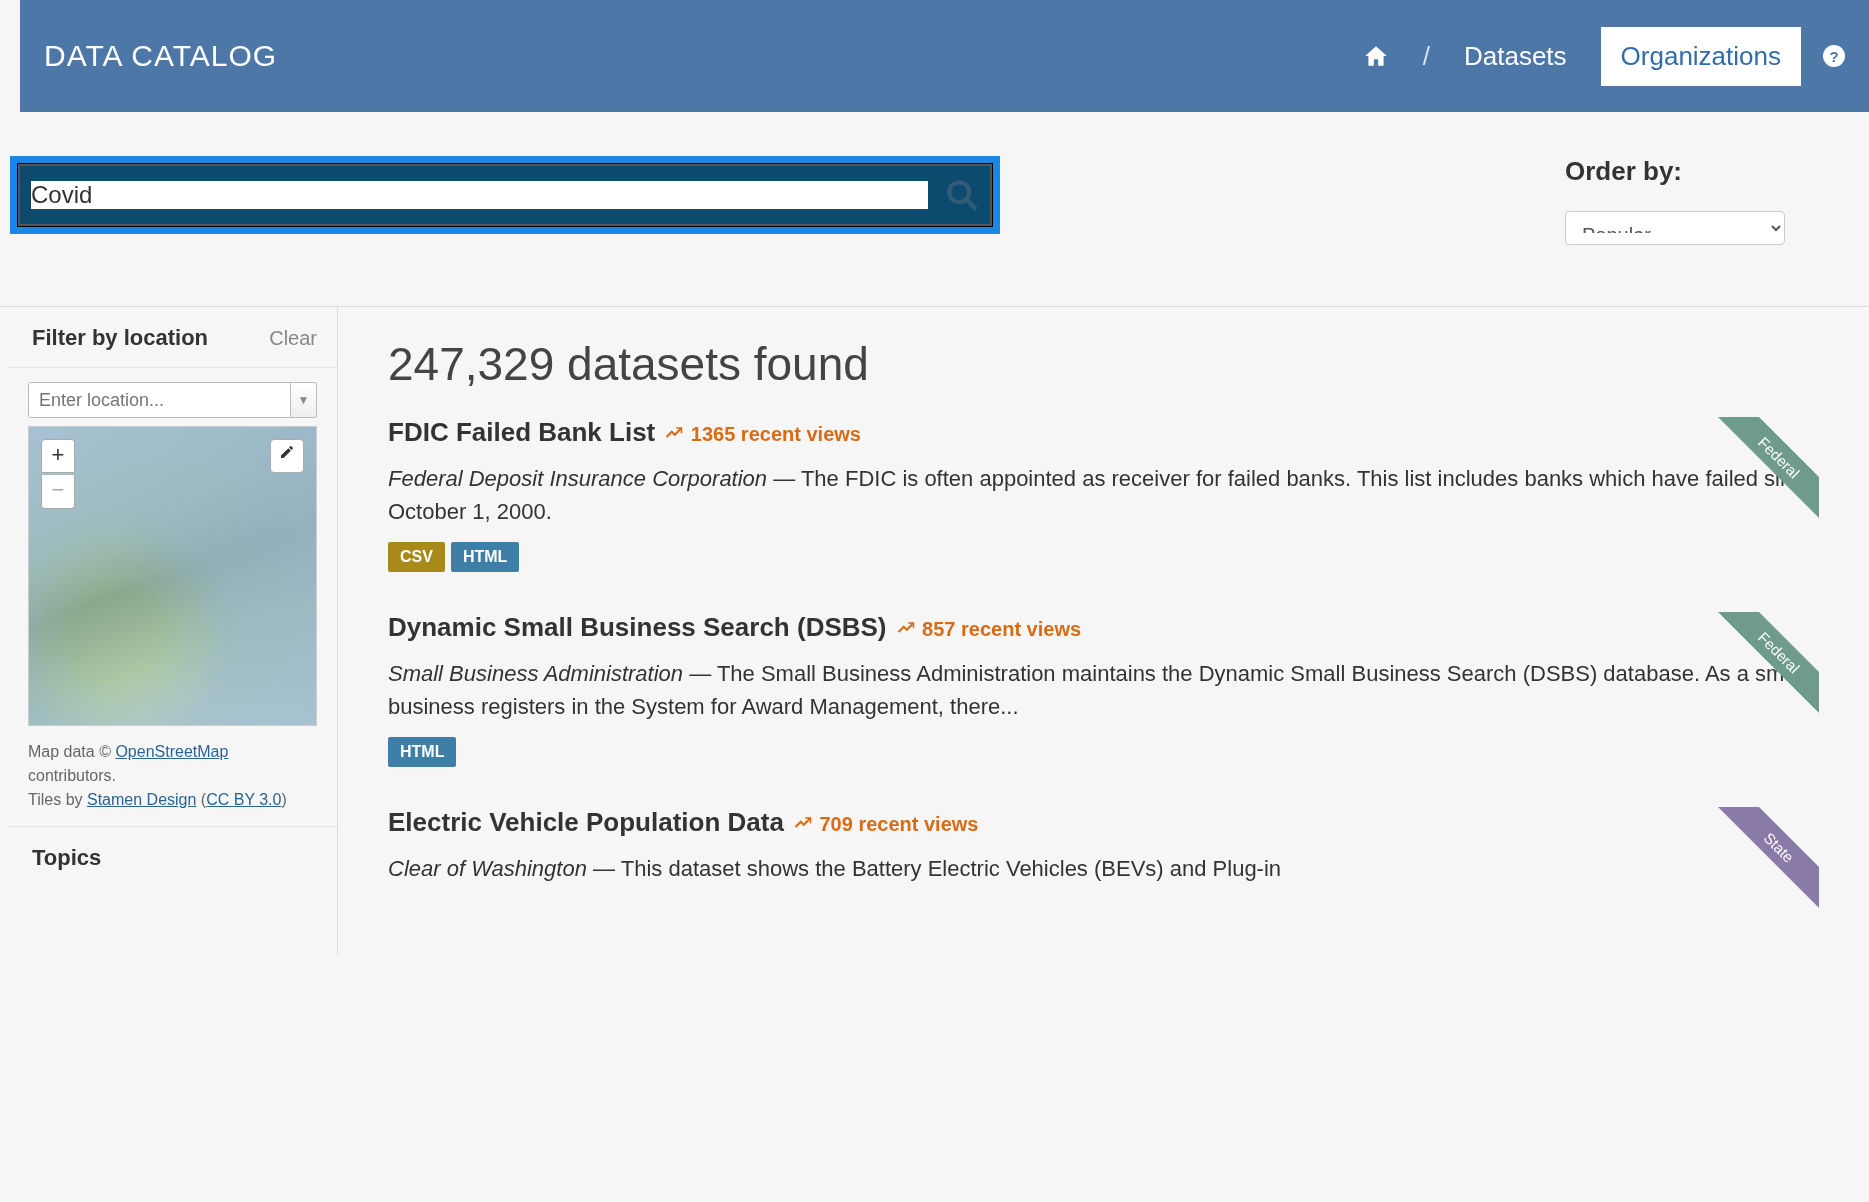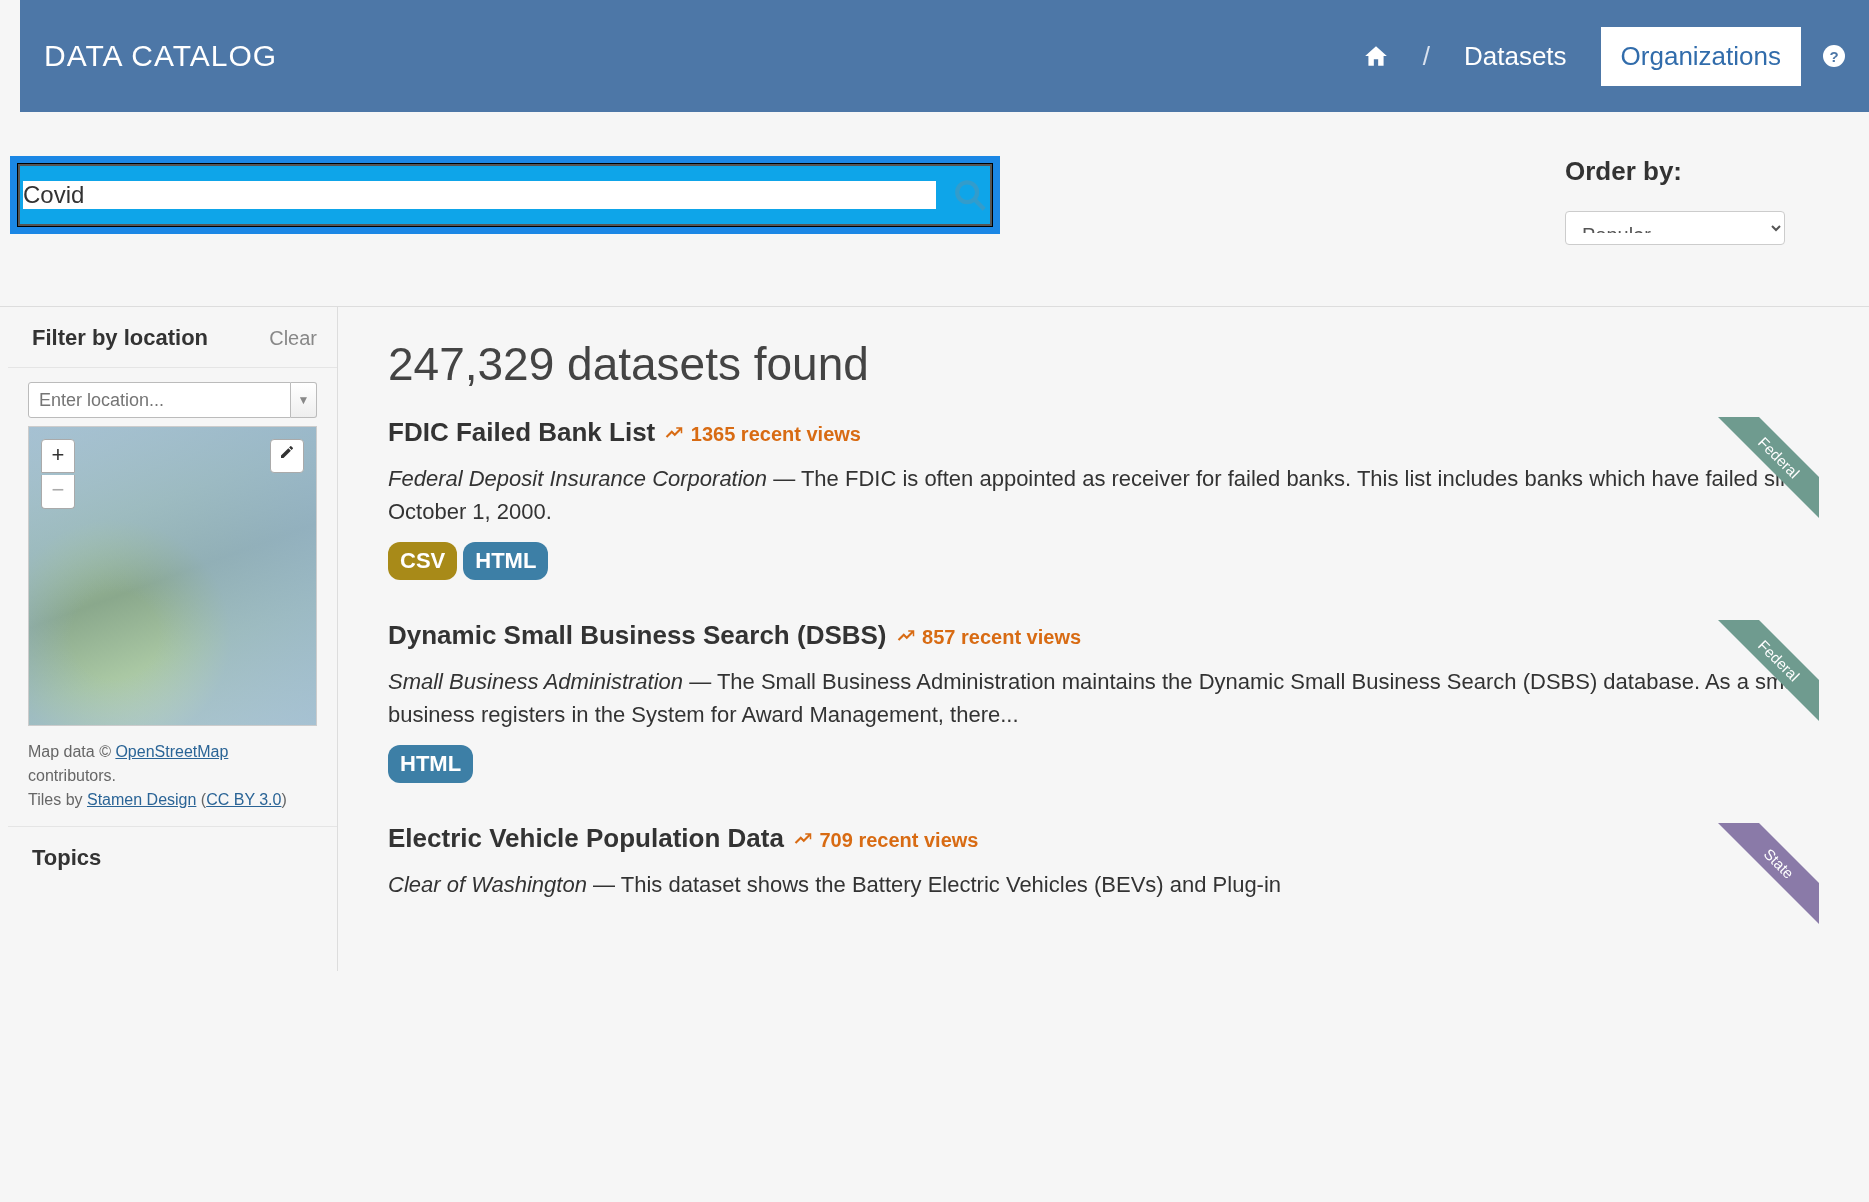--- a/index.html
+++ b/index.html
@@ -53,25 +53,25 @@
     align-items: flex-start;
   }
   .search-wrap {
     flex: 0 0 990px;
     border: 7px solid #1b87e5;
     padding: 1px;
     background:#000;
   }
   .search-inner {
     border: 2px solid #555;
-    background: #0ea5e9;
+    background: #0c4a6e;
     display: flex;
     align-items: center;
     height: 62px;
-    padding: 0 3px;
+    padding: 0 11px;
     gap: 17px;
   }
   .search-inner input {
     flex: 1;
     border: none;
     outline: none;
     font-size: 24px;
     color:#333;
   }
   .search-inner .mag {
@@ -215,24 +215,24 @@
     font-size: 22px;
     line-height: 1.5;
     color: #333;
     margin-top: 14px;
   }
   .dataset .desc em { font-style: italic; color:#333; }
   .formats { margin-top: 14px; }
   .formats span {
     display:inline-block;
     color:#fff;
-    font-size:22px;
+    font-size:16px;
     font-weight:bold;
     padding: 6px 12px;
-    border-radius: 12px;
+    border-radius: 2px;
     margin-right: 6px;
   }
   .fmt-csv { background: #a88a18; }
   .fmt-html { background: #3d7fa6; }
   .ribbon {
     position: absolute;
     top: 0; right: 0;
     width: 110px; height: 110px;
     overflow: hidden;
   }

